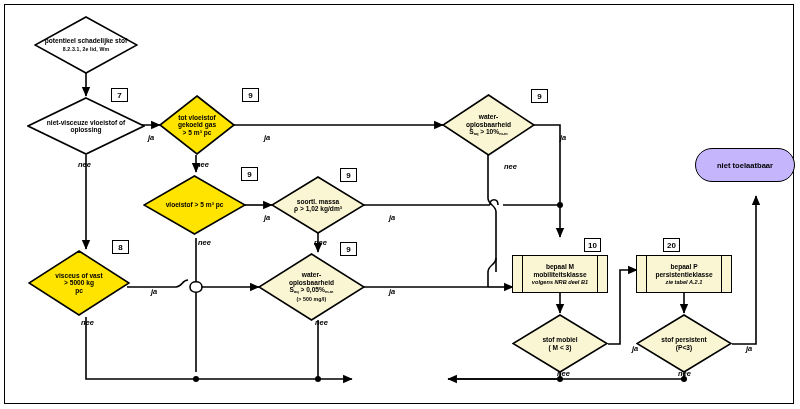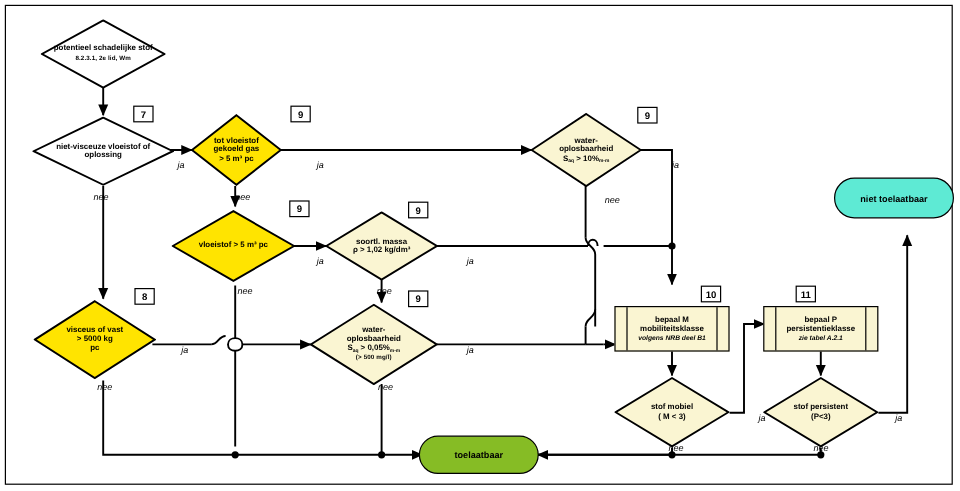--- a/index.html
+++ b/index.html
@@ -21,21 +21,21 @@
         text-align:center;background:#FAF5D2;line-height:1.15;}
   .proc .bar{position:absolute;top:0;bottom:0;width:1px;background:#000;}
   .proc .barL{left:9px;} .proc .barR{right:9px;}
   .proc .ptxt{position:relative;z-index:2;font-weight:bold;color:#000;}
   .proc .pit{display:block;font-style:italic;font-weight:bold;font-size:5.6px;margin-top:0.5px;}
   
   .step{border:1px solid #000;background:#fff;display:flex;align-items:center;
         justify-content:center;font-weight:bold;font-size:8px;color:#000;
         width:17px;height:14px;}
   
-  .elbl{position:absolute;font-style:italic;font-weight:normal;font-size:7.5px;color:#000;white-space:nowrap;padding-left:24px;}
+  .elbl{position:absolute;font-style:italic;font-weight:bold;font-size:7.5px;color:#000;white-space:nowrap;padding-left:24px;}
   sub{font-size:0.62em;vertical-align:-0.25em;}
 </style>
 </head>
 <body>
 
 <div id="stage">
   <div id="frame"></div>
 
   <svg id="wires" viewBox="0 0 800 409">
     <defs>
@@ -227,25 +227,22 @@
   <div class="node dia" style="left:636px;top:314px;width:96px;height:59px;">
     <svg class="shp" viewBox="0 0 96 59" preserveAspectRatio="none">
       <polygon points="48,1 95,29.5 48,58 1,29.5" fill="#FAF5D2" stroke="#000" stroke-width="1.6"></polygon>
     </svg>
     <div class="txt" style="font-size:6.6px;">
       <span>stof persistent</span><br>
       <span>(P&lt;3)</span>
     </div>
   </div>
 
-  <div class="node term" style="left:349px;top:363px;width:100px;height:32px;background:#86BC25;font-size:7.6px;">
-    <span>toelaatbaar</span>
-  </div>
-
-  <div class="node term" style="left:695px;top:148px;width:100px;height:34px;background:#5eead4;font-size:7.6px;">
+
+  <div class="node term" style="left:695px;top:148px;width:100px;height:34px;background:#c4b5fd;font-size:7.6px;">
     <span>niet toelaatbaar</span>
   </div>
 
   <div class="node step" style="left:111px;top:88px;">
     <span>7</span>
   </div>
   <div class="node step" style="left:242px;top:88px;">
     <span>9</span>
   </div>
   <div class="node step" style="left:241px;top:167px;">
@@ -260,21 +257,21 @@
   <div class="node step" style="left:531px;top:89px;">
     <span>9</span>
   </div>
   <div class="node step" style="left:112px;top:240px;">
     <span>8</span>
   </div>
   <div class="node step" style="left:584px;top:238px;">
     <span>10</span>
   </div>
   <div class="node step" style="left:663px;top:238px;">
-    <span>11</span>
+    <span>20</span>
   </div>
 
   <div id="edge-labels">
       <div class="elbl" style="left: 124px; top: 133px;">ja</div>
       <div class="elbl" style="left: 54px; top: 160px;">nee</div>
       <div class="elbl" style="left: 240px; top: 133px;">ja</div>
       <div class="elbl" style="left: 172px; top: 160px;">nee</div>
       <div class="elbl" style="left: 240px; top: 213px;">ja</div>
       <div class="elbl" style="left: 174px; top: 238px;">nee</div>
       <div class="elbl" style="left: 365px; top: 213px;">ja</div>

